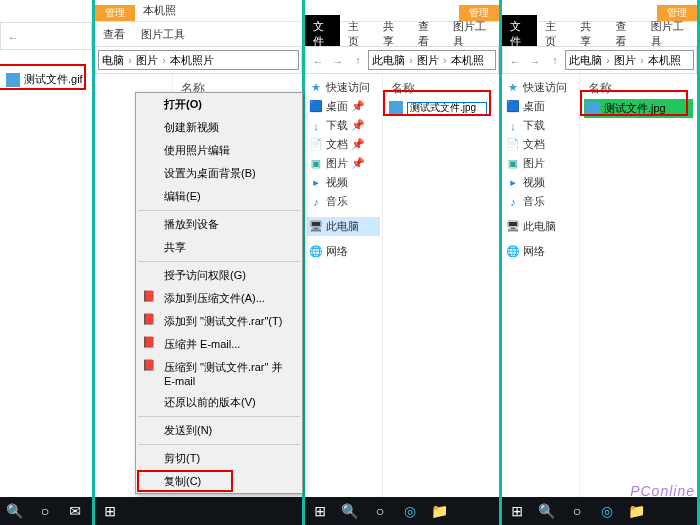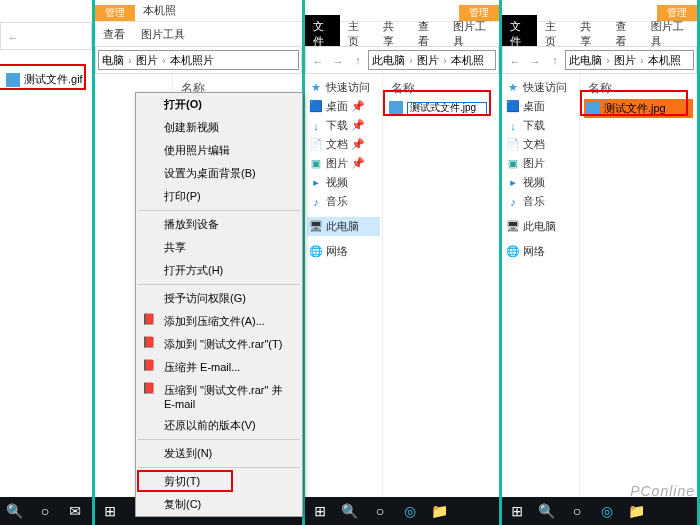--- a/index.html
+++ b/index.html
@@ -31,21 +31,21 @@
 .redbox{border:2px solid #e40000;position:absolute;pointer-events:none;}
 .ctxmenu{position:absolute;background:#f0f0f0;border:1px solid #a0a0a0;box-shadow:2px 2px 5px rgba(0,0,0,.3);width:168px;z-index:10;}
 .ctxitem{padding:4px 8px 4px 28px;color:#000;position:relative;font-size:11px;}
 .ctxsep{height:1px;background:#ccc;margin:2px 2px;}
 .ctxicon{position:absolute;left:6px;top:3px;width:14px;height:14px;font-size:11px;}
 .status{height:20px;border-top:1px solid #ddd;font-size:10px;color:#555;padding:2px 6px;display:flex;gap:8px;align-items:center;}
 .taskbar{position:absolute;bottom:0;left:0;right:0;height:28px;background:#101318;display:flex;align-items:center;}
 .tbicon{width:30px;height:28px;display:flex;align-items:center;justify-content:center;color:#fff;font-size:14px;}
 .editing{border:1px solid #0078d7;background:#fff;padding:0 2px;}
 .arrow{color:#888;font-size:10px;width:12px;display:inline-block;text-align:center;}
-.watermark{position:absolute;right:5px;bottom:26px;color:#737373;font-size:14px;font-style:italic;letter-spacing:1px;opacity:.6;}
+.watermark{position:absolute;right:5px;bottom:26px;color:#6d28d9;font-size:14px;font-style:italic;letter-spacing:1px;opacity:.6;}
 </style>
 </head>
 <body>
 
 <div class="panels">
 
 <div class="panel p1">
  <div style="height:22px;"></div>
  <div class="nav">
   <span class="navarr">←</span>
@@ -97,25 +97,24 @@
       </div>
  <div class="taskbar">
   <div class="tbicon" style="color:#fff;">⊞</div>
  </div>
 
  <div class="ctxmenu" style="left:40px;top:92px;">
   <div class="ctxitem" style="font-weight:bold;">打开(O)</div>
   <div class="ctxitem">创建新视频</div>
   <div class="ctxitem">使用照片编辑</div>
   <div class="ctxitem">设置为桌面背景(B)</div>
-  <div class="ctxitem">打印(P)</div>
+  <div class="ctxitem">编辑(E)</div>
   <div class="ctxsep"></div>
   <div class="ctxitem">播放到设备</div>
   <div class="ctxitem">共享</div>
-  <div class="ctxitem">打开方式(H)</div>
   <div class="ctxsep"></div>
   <div class="ctxitem">授予访问权限(G)</div>
   <div class="ctxitem"><span class="ctxicon">📕</span><span>添加到压缩文件(A)...</span></div>
   <div class="ctxitem"><span class="ctxicon">📕</span><span>添加到 "测试文件.rar"(T)</span></div>
   <div class="ctxitem"><span class="ctxicon">📕</span><span>压缩并 E-mail...</span></div>
   <div class="ctxitem"><span class="ctxicon">📕</span><span>压缩到 "测试文件.rar" 并 E-mail</span></div>
   <div class="ctxitem">还原以前的版本(V)</div>
   <div class="ctxsep"></div>
   <div class="ctxitem">发送到(N)</div>
   <div class="ctxsep"></div>
@@ -276,21 +275,21 @@
             <span>此电脑</span>
           </div>
    <div style="height:6px;"></div>
    <div class="sbitem">
             <span class="ico" style="color:#1e88e5;">🌐</span>
             <span>网络</span>
           </div>
   </div>
   <div class="filearea" style="position:relative;">
    <div class="colhdr">名称</div>
-   <div class="fileitem" style="background:#f97316;">
+   <div class="fileitem" style="background:#22c55e;">
     <span class="fileico"></span>
     <span>测试文件.jpg</span>
    </div>
    <div class="redbox" style="left:0px;top:16px;width:108px;height:26px;"></div>
   </div>
  </div>
  <div class="status">
         <span>1 个项目</span>
       </div>
  <div class="taskbar">

